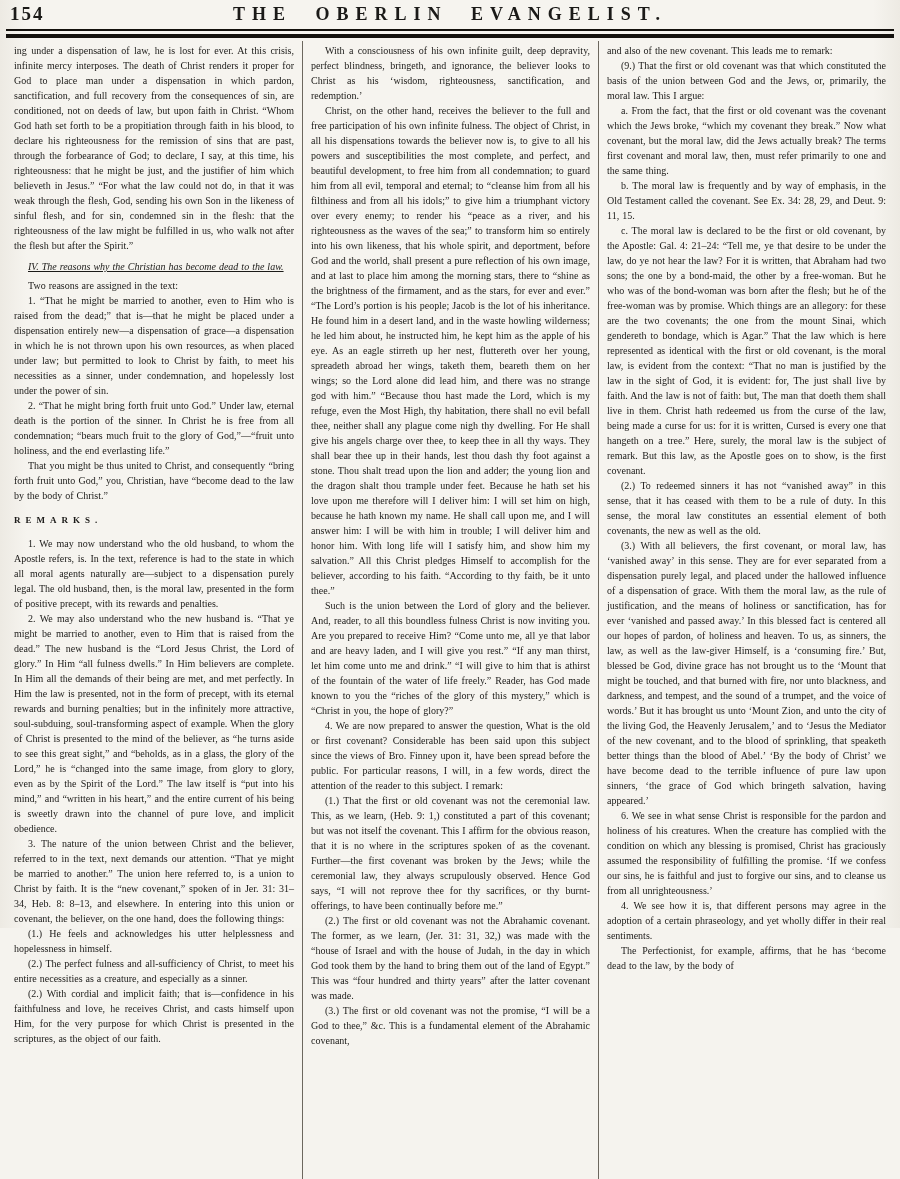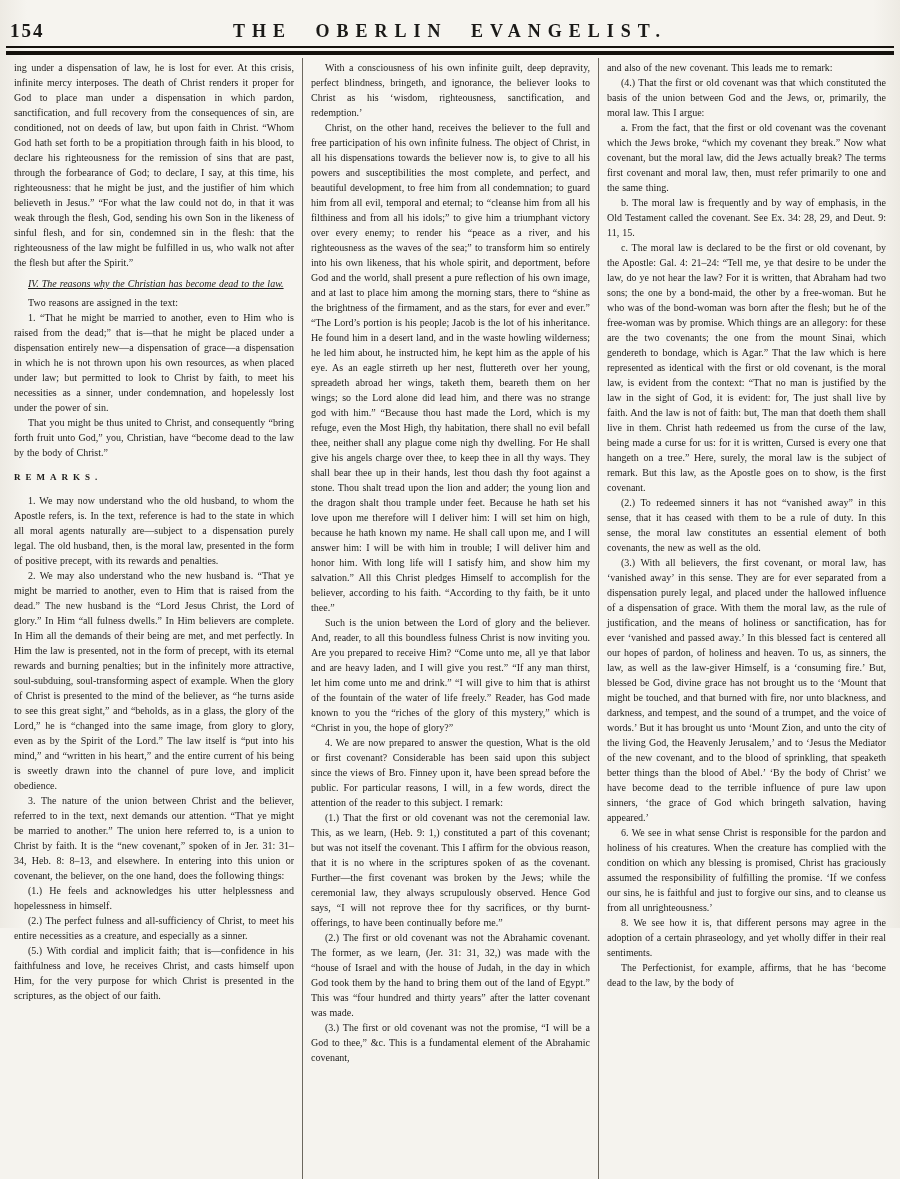--- a/index.html
+++ b/index.html
@@ -7,21 +7,21 @@
     padding: 0;
     width: 900px;
     height: 1179px;
     background: #f5f3ee;
     overflow: hidden;
   }
   .page {
     width: 900px;
     height: 928px;
     box-sizing: border-box;
-    padding: 20px 6px 0 6px;
+    padding: 3px 6px 0 6px;
     font-family: "Liberation Serif", "DejaVu Serif", serif;
     color: #1b1a18;
     background:
       linear-gradient(90deg, #edeae3 0%, #f6f4ef 3%, #f6f4ef 97%, #edeae3 100%);
   }
   .header {
     position: relative;
     height: 24px;
   }
   .page-number {
@@ -96,44 +96,45 @@
     <span class="page-number">154</span>
     <div class="masthead">THE OBERLIN EVANGELIST.</div>
   </div>
   <div class="header-rule"></div>
   <div class="columns">
     <div class="column">
         <p class="para cont">ing under a dispensation of law, he is lost for ever. At this crisis, infinite mercy interposes. The death of Christ renders it proper for God to place man under a dispensation in which pardon, sanctification, and full recovery from the consequences of sin, are conditioned, not on deeds of law, but upon faith in Christ. “Whom God hath set forth to be a propitiation through faith in his blood, to declare his righteousness for the remission of sins that are past, through the forbearance of God; to declare, I say, at this time, his righteousness: that he might be just, and the justifier of him which believeth in Jesus.” “For what the law could not do, in that it was weak through the flesh, God, sending his own Son in the likeness of sinful flesh, and for sin, condemned sin in the flesh: that the righteousness of the law might be fulfilled in us, who walk not after the flesh but after the Spirit.”</p>
         <p class="para heading-section">IV. The reasons why the Christian has become dead to the law.</p>
         <p class="para body">Two reasons are assigned in the text:</p>
         <p class="para body">1. “That he might be married to another, even to Him who is raised from the dead;” that is—that he might be placed under a dispensation entirely new—a dispensation of grace—a dispensation in which he is not thrown upon his own resources, as when placed under law; but permitted to look to Christ by faith, to meet his necessities as a sinner, under condemnation, and hopelessly lost under the power of sin.</p>
+        <p class="para body">2. “That he might bring forth fruit unto God.” Under law, eternal death is the portion of the sinner. In Christ he is free from all condemnation; “bears much fruit to the glory of God,”—“fruit unto holiness, and the end everlasting life.”</p>
         <p class="para body">That you might be thus united to Christ, and consequently “bring forth fruit unto God,” you, Christian, have “become dead to the law by the body of Christ.”</p>
         <p class="para heading-center">REMARKS.</p>
         <p class="para body">1. We may now understand who the old husband, to whom the Apostle refers, is. In the text, reference is had to the state in which all moral agents naturally are—subject to a dispensation purely legal. The old husband, then, is the moral law, presented in the form of positive precept, with its rewards and penalties.</p>
         <p class="para body">2. We may also understand who the new husband is. “That ye might be married to another, even to Him that is raised from the dead.” The new husband is the “Lord Jesus Christ, the Lord of glory.” In Him “all fulness dwells.” In Him believers are complete. In Him all the demands of their being are met, and met perfectly. In Him the law is presented, not in the form of precept, with its eternal rewards and burning penalties; but in the infinitely more attractive, soul-subduing, soul-transforming aspect of example. When the glory of Christ is presented to the mind of the believer, as “he turns aside to see this great sight,” and “beholds, as in a glass, the glory of the Lord,” he is “changed into the same image, from glory to glory, even as by the Spirit of the Lord.” The law itself is “put into his mind,” and “written in his heart,” and the entire current of his being is sweetly drawn into the channel of pure love, and implicit obedience.</p>
         <p class="para body">3. The nature of the union between Christ and the believer, referred to in the text, next demands our attention. “That ye might be married to another.” The union here referred to, is a union to Christ by faith. It is the “new covenant,” spoken of in Jer. 31: 31–34, Heb. 8: 8–13, and elsewhere. In entering into this union or covenant, the believer, on the one hand, does the following things:</p>
         <p class="para body">(1.) He feels and acknowledges his utter helplessness and hopelessness in himself.</p>
         <p class="para body">(2.) The perfect fulness and all-sufficiency of Christ, to meet his entire necessities as a creature, and especially as a sinner.</p>
-        <p class="para body">(5.) With cordial and implicit faith; that is—confidence in his faithfulness and love, he receives Christ, and casts himself upon Him, for the very purpose for which Christ is presented in the scriptures, as the object of our faith.</p>
+        <p class="para body">(2.) With cordial and implicit faith; that is—confidence in his faithfulness and love, he receives Christ, and casts himself upon Him, for the very purpose for which Christ is presented in the scriptures, as the object of our faith.</p>
       </div>
     <div class="column">
         <p class="para body">With a consciousness of his own infinite guilt, deep depravity, perfect blindness, bringeth, and ignorance, the believer looks to Christ as his ‘wisdom, righteousness, sanctification, and redemption.’</p>
         <p class="para body">Christ, on the other hand, receives the believer to the full and free participation of his own infinite fulness. The object of Christ, in all his dispensations towards the believer now is, to give to all his powers and susceptibilities the most complete, and perfect, and beautiful development, to free him from all condemnation; to guard him from all evil, temporal and eternal; to “cleanse him from all his filthiness and from all his idols;” to give him a triumphant victory over every enemy; to render his “peace as a river, and his righteousness as the waves of the sea;” to transform him so entirely into his own likeness, that his whole spirit, and deportment, before God and the world, shall present a pure reflection of his own image, and at last to place him among the morning stars, there to “shine as the brightness of the firmament, and as the stars, for ever and ever.” “The Lord’s portion is his people; Jacob is the lot of his inheritance. He found him in a desert land, and in the waste howling wilderness; he led him about, he instructed him, he kept him as the apple of his eye. As an eagle stirreth up her nest, fluttereth over her young, spreadeth abroad her wings, taketh them, beareth them on her wings; so the Lord alone did lead him, and there was no strange god with him.” “Because thou hast made the Lord, which is my refuge, even the Most High, thy habitation, there shall no evil befall thee, neither shall any plague come nigh thy dwelling. For He shall give his angels charge over thee, to keep thee in all thy ways. They shall bear thee up in their hands, lest thou dash thy foot against a stone. Thou shalt tread upon the lion and adder; the young lion and the dragon shalt thou trample under feet. Because he hath set his love upon me therefore will I deliver him: I will set him on high, because he hath known my name. He shall call upon me, and I will answer him: I will be with him in trouble; I will deliver him and honor him. With long life will I satisfy him, and show him my salvation.” All this Christ pledges Himself to accomplish for the believer, according to his faith. “According to thy faith, be it unto thee.”</p>
         <p class="para body">Such is the union between the Lord of glory and the believer. And, reader, to all this boundless fulness Christ is now inviting you. Are you prepared to receive Him? “Come unto me, all ye that labor and are heavy laden, and I will give you rest.” “If any man thirst, let him come unto me and drink.” “I will give to him that is athirst of the fountain of the water of life freely.” Reader, has God made known to you the “riches of the glory of this mystery,” which is “Christ in you, the hope of glory?”</p>
         <p class="para body">4. We are now prepared to answer the question, What is the old or first covenant? Considerable has been said upon this subject since the views of Bro. Finney upon it, have been spread before the public. For particular reasons, I will, in a few words, direct the attention of the reader to this subject. I remark:</p>
         <p class="para body">(1.) That the first or old covenant was not the ceremonial law. This, as we learn, (Heb. 9: 1,) constituted a part of this covenant; but was not itself the covenant. This I affirm for the obvious reason, that it is no where in the scriptures spoken of as the covenant. Further—the first covenant was broken by the Jews; while the ceremonial law, they always scrupulously observed. Hence God says, “I will not reprove thee for thy sacrifices, or thy burnt-offerings, to have been continually before me.”</p>
         <p class="para body">(2.) The first or old covenant was not the Abrahamic covenant. The former, as we learn, (Jer. 31: 31, 32,) was made with the “house of Israel and with the house of Judah, in the day in which God took them by the hand to bring them out of the land of Egypt.” This was “four hundred and thirty years” after the latter covenant was made.</p>
         <p class="para body">(3.) The first or old covenant was not the promise, “I will be a God to thee,” &amp;c. This is a fundamental element of the Abrahamic covenant,</p>
       </div>
     <div class="column">
         <p class="para cont">and also of the new covenant. This leads me to remark:</p>
-        <p class="para body">(4.) That the first or old covenant was that which constituted the basis of the union between God and the Jews, or, primarily, the moral law. This I argue:</p>
+        <p class="para body">(9.) That the first or old covenant was that which constituted the basis of the union between God and the Jews, or, primarily, the moral law. This I argue:</p>
         <p class="para body">a. From the fact, that the first or old covenant was the covenant which the Jews broke, “which my covenant they break.” Now what covenant, but the moral law, did the Jews actually break? The terms first covenant and moral law, then, must refer primarily to one and the same thing.</p>
         <p class="para body">b. The moral law is frequently and by way of emphasis, in the Old Testament called the covenant. See Ex. 34: 28, 29, and Deut. 9: 11, 15.</p>
         <p class="para body">c. The moral law is declared to be the first or old covenant, by the Apostle: Gal. 4: 21–24: “Tell me, ye that desire to be under the law, do ye not hear the law? For it is written, that Abraham had two sons; the one by a bond-maid, the other by a free-woman. But he who was of the bond-woman was born after the flesh; but he of the free-woman was by promise. Which things are an allegory: for these are the two covenants; the one from the mount Sinai, which gendereth to bondage, which is Agar.” That the law which is here represented as identical with the first or old covenant, is the moral law, is evident from the context: “That no man is justified by the law in the sight of God, it is evident: for, The just shall live by faith. And the law is not of faith: but, The man that doeth them shall live in them. Christ hath redeemed us from the curse of the law, being made a curse for us: for it is written, Cursed is every one that hangeth on a tree.” Here, surely, the moral law is the subject of remark. But this law, as the Apostle goes on to show, is the first covenant.</p>
         <p class="para body">(2.) To redeemed sinners it has not “vanished away” in this sense, that it has ceased with them to be a rule of duty. In this sense, the moral law constitutes an essential element of both covenants, the new as well as the old.</p>
         <p class="para body">(3.) With all believers, the first covenant, or moral law, has ‘vanished away’ in this sense. They are for ever separated from a dispensation purely legal, and placed under the hallowed influence of a dispensation of grace. With them the moral law, as the rule of justification, and the means of holiness or sanctification, has for ever ‘vanished and passed away.’ In this blessed fact is centered all our hopes of pardon, of holiness and heaven. To us, as sinners, the law, as well as the law-giver Himself, is a ‘consuming fire.’ But, blessed be God, divine grace has not brought us to the ‘Mount that might be touched, and that burned with fire, nor unto blackness, and darkness, and tempest, and the sound of a trumpet, and the voice of words.’ But it has brought us unto ‘Mount Zion, and unto the city of the living God, the Heavenly Jerusalem,’ and to ‘Jesus the Mediator of the new covenant, and to the blood of sprinkling, that speaketh better things than the blood of Abel.’ ‘By the body of Christ’ we have become dead to the terrible influence of pure law upon sinners, ‘the grace of God which bringeth salvation, having appeared.’</p>
         <p class="para body">6. We see in what sense Christ is responsible for the pardon and holiness of his creatures. When the creature has complied with the condition on which any blessing is promised, Christ has graciously assumed the responsibility of fulfilling the promise. ‘If we confess our sins, he is faithful and just to forgive our sins, and to cleanse us from all unrighteousness.’</p>
-        <p class="para body">8. We see how it is, that different persons may agree in the adoption of a certain phraseology, and yet wholly differ in their real sentiments.</p>
+        <p class="para body">4. We see how it is, that different persons may agree in the adoption of a certain phraseology, and yet wholly differ in their real sentiments.</p>
         <p class="para body">The Perfectionist, for example, affirms, that he has ‘become dead to the law, by the body of</p>
       </div>
   </div>
 </div>
 
 </body></html>

